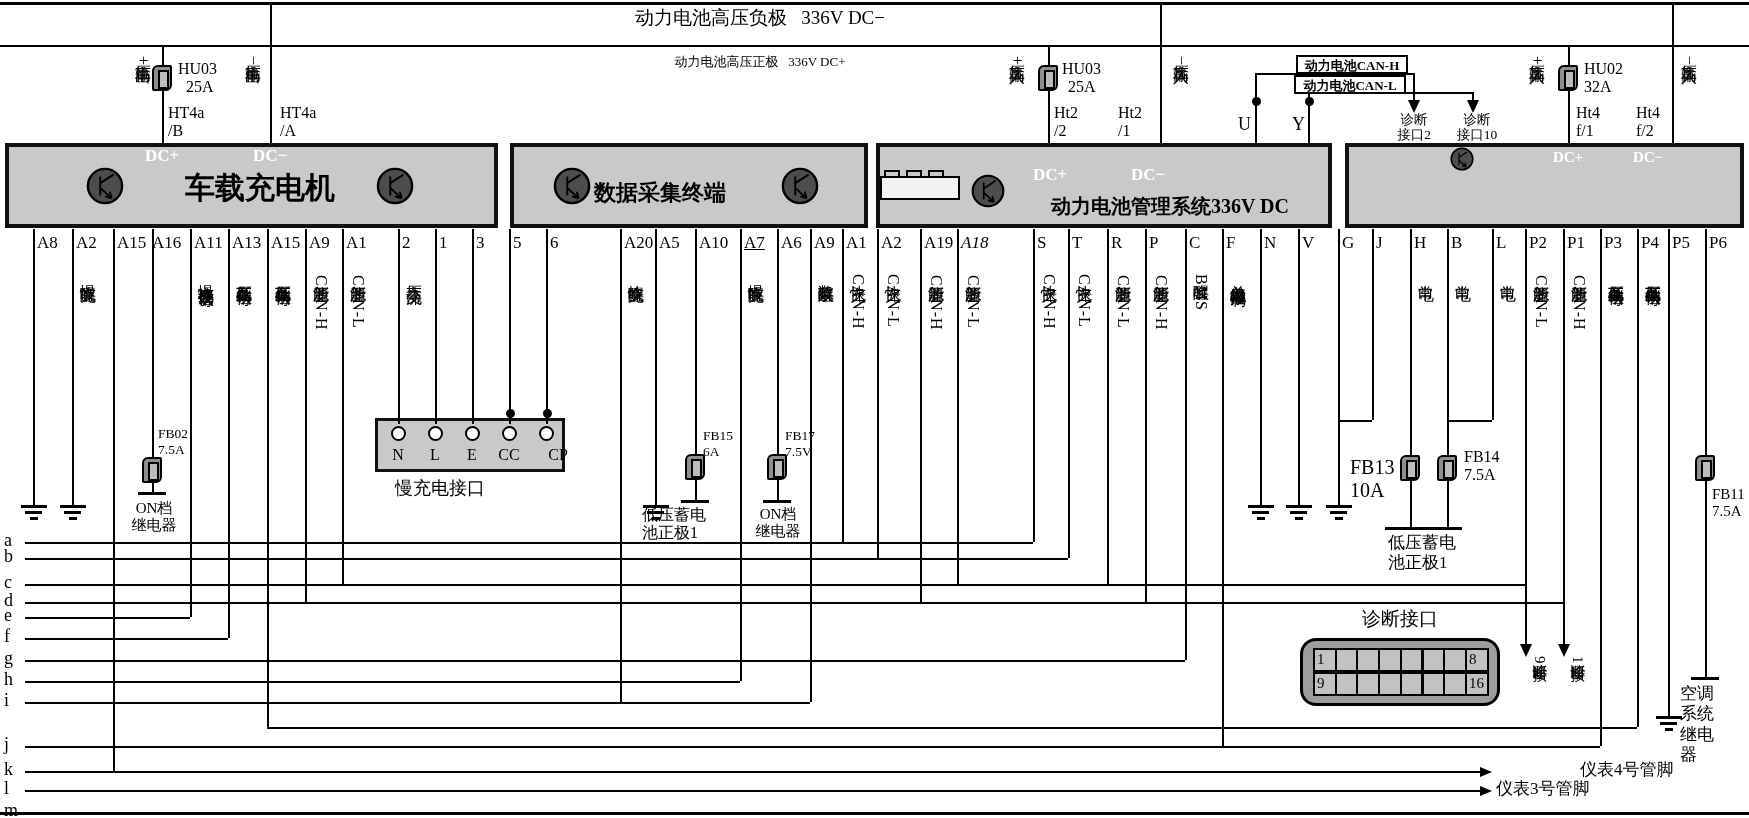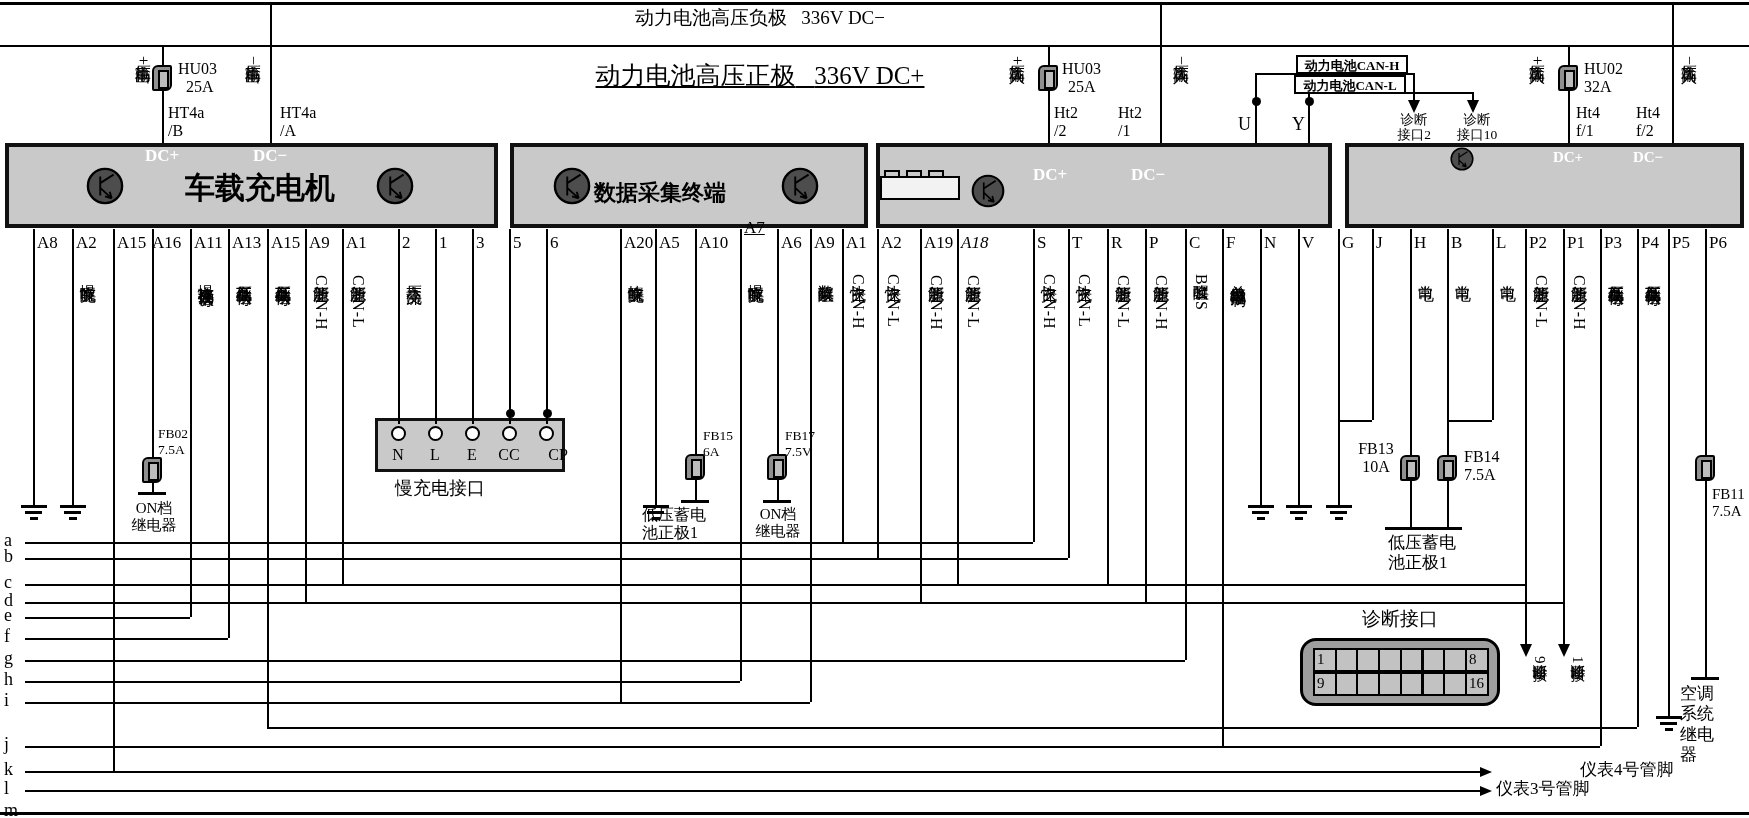--- a/index.html
+++ b/index.html
@@ -36,21 +36,21 @@
   .tr-icon{position:absolute;}
 </style>
 </head>
 <body>
 
 <div id="stage">
 
   <div class="lbl c" style="left:480px;top:7px;width:560px;font-size:19px;">
     <span>动力电池高压负极</span>&nbsp;&nbsp;&nbsp;<span>336V DC−</span>
   </div>
-  <div class="lbl c" style="left:480px;top:62px;width:560px;font-size:25px;text-decoration:underline;">
+  <div class="lbl c" style="left:480px;top:55px;width:560px;font-size:13px;">
     <span>动力电池高压正极</span>&nbsp;&nbsp;&nbsp;<span>336V DC+</span>
   </div>
 
   <div class="vtext" style="left:132px;top:52px;">高压输出+</div>
   <div class="lbl" style="left:178px;top:60px;font-size:16px;">
     <span>HU03</span><br><span style="padding-left:8px;">25A</span></div>
   <div class="lbl" style="left:168px;top:104px;font-size:16px;">
     <span>HT4a</span><br><span>/B</span></div>
   <div class="vtext" style="left:242px;top:52px;">高压输出−</div>
   <div class="lbl" style="left:280px;top:104px;font-size:16px;">
@@ -88,20 +88,21 @@
   <div class="box" style="left:1345px;top:143px;width:399px;height:85px;"></div>
 
   <div class="dcl" style="left:134px;top:146px;width:56px;">DC+</div>
   <div class="dcl" style="left:242px;top:146px;width:56px;">DC−</div>
   <div class="title" style="left:130px;top:168px;width:260px;font-size:30px;text-align:center;">车载充电机</div>
 
   <div class="title" style="left:565px;top:178px;width:190px;font-size:22px;text-align:center;">数据采集终端</div>
 
   <div class="dcl" style="left:1022px;top:165px;width:56px;">DC+</div>
   <div class="dcl" style="left:1120px;top:165px;width:56px;">DC−</div>
+  <div class="title" style="left:1015px;top:193px;width:310px;font-size:20px;text-align:center;">动力电池管理系统336V DC</div>
   <div style="position:absolute;left:880px;top:176px;width:80px;height:24px;background:#f2f2f2;border:2px solid #000;box-sizing:border-box;"></div>
   <div style="position:absolute;left:884px;top:170px;width:16px;height:6px;border:2px solid #000;border-bottom:none;box-sizing:border-box;"></div>
   <div style="position:absolute;left:906px;top:170px;width:16px;height:6px;border:2px solid #000;border-bottom:none;box-sizing:border-box;"></div>
   <div style="position:absolute;left:928px;top:170px;width:16px;height:6px;border:2px solid #000;border-bottom:none;box-sizing:border-box;"></div>
 
   <div class="dcl" style="left:1540px;top:149px;width:56px;font-size:15px;">DC+</div>
   <div class="dcl" style="left:1620px;top:149px;width:56px;font-size:15px;">DC−</div>
 
   <div class="box" style="left:375px;top:418px;width:190px;height:54px;border-width:3px;"></div>
   <div class="lbl" style="left:395px;top:478px;font-size:18px;">慢充电接口</div>
@@ -111,21 +112,21 @@
   <div class="lbl c" style="left:118px;top:500px;width:72px;font-size:15px;">
     <span>ON档</span><br><span>继电器</span></div>
   <div class="lbl" style="left:703px;top:428px;font-size:13.5px;">
     <span>FB15</span><br><span>6A</span></div>
   <div class="lbl" style="left:642px;top:506px;font-size:16px;">
     <span>低压蓄电</span><br><span>池正极1</span></div>
   <div class="lbl" style="left:785px;top:428px;font-size:13.5px;">
     <span>FB17</span><br><span>7.5V</span></div>
   <div class="lbl c" style="left:742px;top:506px;width:72px;font-size:15px;">
     <span>ON档</span><br><span>继电器</span></div>
-  <div class="lbl" style="left:1350px;top:440px;width:52px;text-align:center;font-size:16px;">
+  <div class="lbl" style="left:1350px;top:456px;width:52px;text-align:left;font-size:20px;">
     <span>FB13</span><br><span>10A</span></div>
   <div class="lbl" style="left:1464px;top:448px;font-size:16px;">
     <span>FB14</span><br><span>7.5A</span></div>
   <div class="lbl" style="left:1388px;top:533px;font-size:17px;">
     <span>低压蓄电</span><br><span>池正极1</span></div>
   <div class="lbl" style="left:1712px;top:486px;font-size:15px;">
     <span>FB11</span><br><span>7.5A</span></div>
   <div class="lbl" style="left:1680px;top:684px;width:40px;font-size:17px;white-space:normal;line-height:1.2;">空调系统继电器</div>
 
   <div style="position:absolute;left:1300px;top:638px;width:200px;height:68px;background:#9e9e9e;border:3.5px solid #000;border-radius:16px;box-sizing:border-box;"></div>
@@ -251,21 +252,21 @@
     <div class="pin-id" style="left: 402px; top: 233px;">2</div>
     <div class="vtext" style="left: 403px; top: 272px;">高压交流</div>
     <div class="pin-id" style="left: 439px; top: 233px;">1</div>
     <div class="pin-id" style="left: 476px; top: 233px;">3</div>
     <div class="pin-id" style="left: 513px; top: 233px;">5</div>
     <div class="pin-id" style="left: 550px; top: 233px;">6</div>
     <div class="pin-id" style="left: 624px; top: 233px;">A20</div>
     <div class="vtext" style="left: 625px; top: 272px;">快充唤醒</div>
     <div class="pin-id" style="left: 659px; top: 233px;">A5</div>
     <div class="pin-id" style="left: 699px; top: 233px;">A10</div>
-    <div class="pin-id" style="left: 744px; top: 218px; text-decoration: underline;">A7</div>
+    <div class="pin-id" style="left: 744px; top: 233px; text-decoration: underline;">A7</div>
     <div class="vtext" style="left: 745px; top: 272px;">慢充唤醒</div>
     <div class="pin-id" style="left: 781px; top: 233px;">A6</div>
     <div class="pin-id" style="left: 814px; top: 233px;">A9</div>
     <div class="vtext" style="left: 815px; top: 272px;">数采唤醒</div>
     <div class="pin-id" style="left: 846px; top: 233px;">A1</div>
     <div class="vtext" style="left: 847px; top: 272px;">快充CAN-H</div>
     <div class="pin-id" style="left: 881px; top: 233px;">A2</div>
     <div class="vtext" style="left: 882px; top: 272px;">快充CAN-L</div>
     <div class="pin-id" style="left: 924px; top: 233px;">A19</div>
     <div class="vtext" style="left: 925px; top: 272px;">新能源CAN-H</div>

